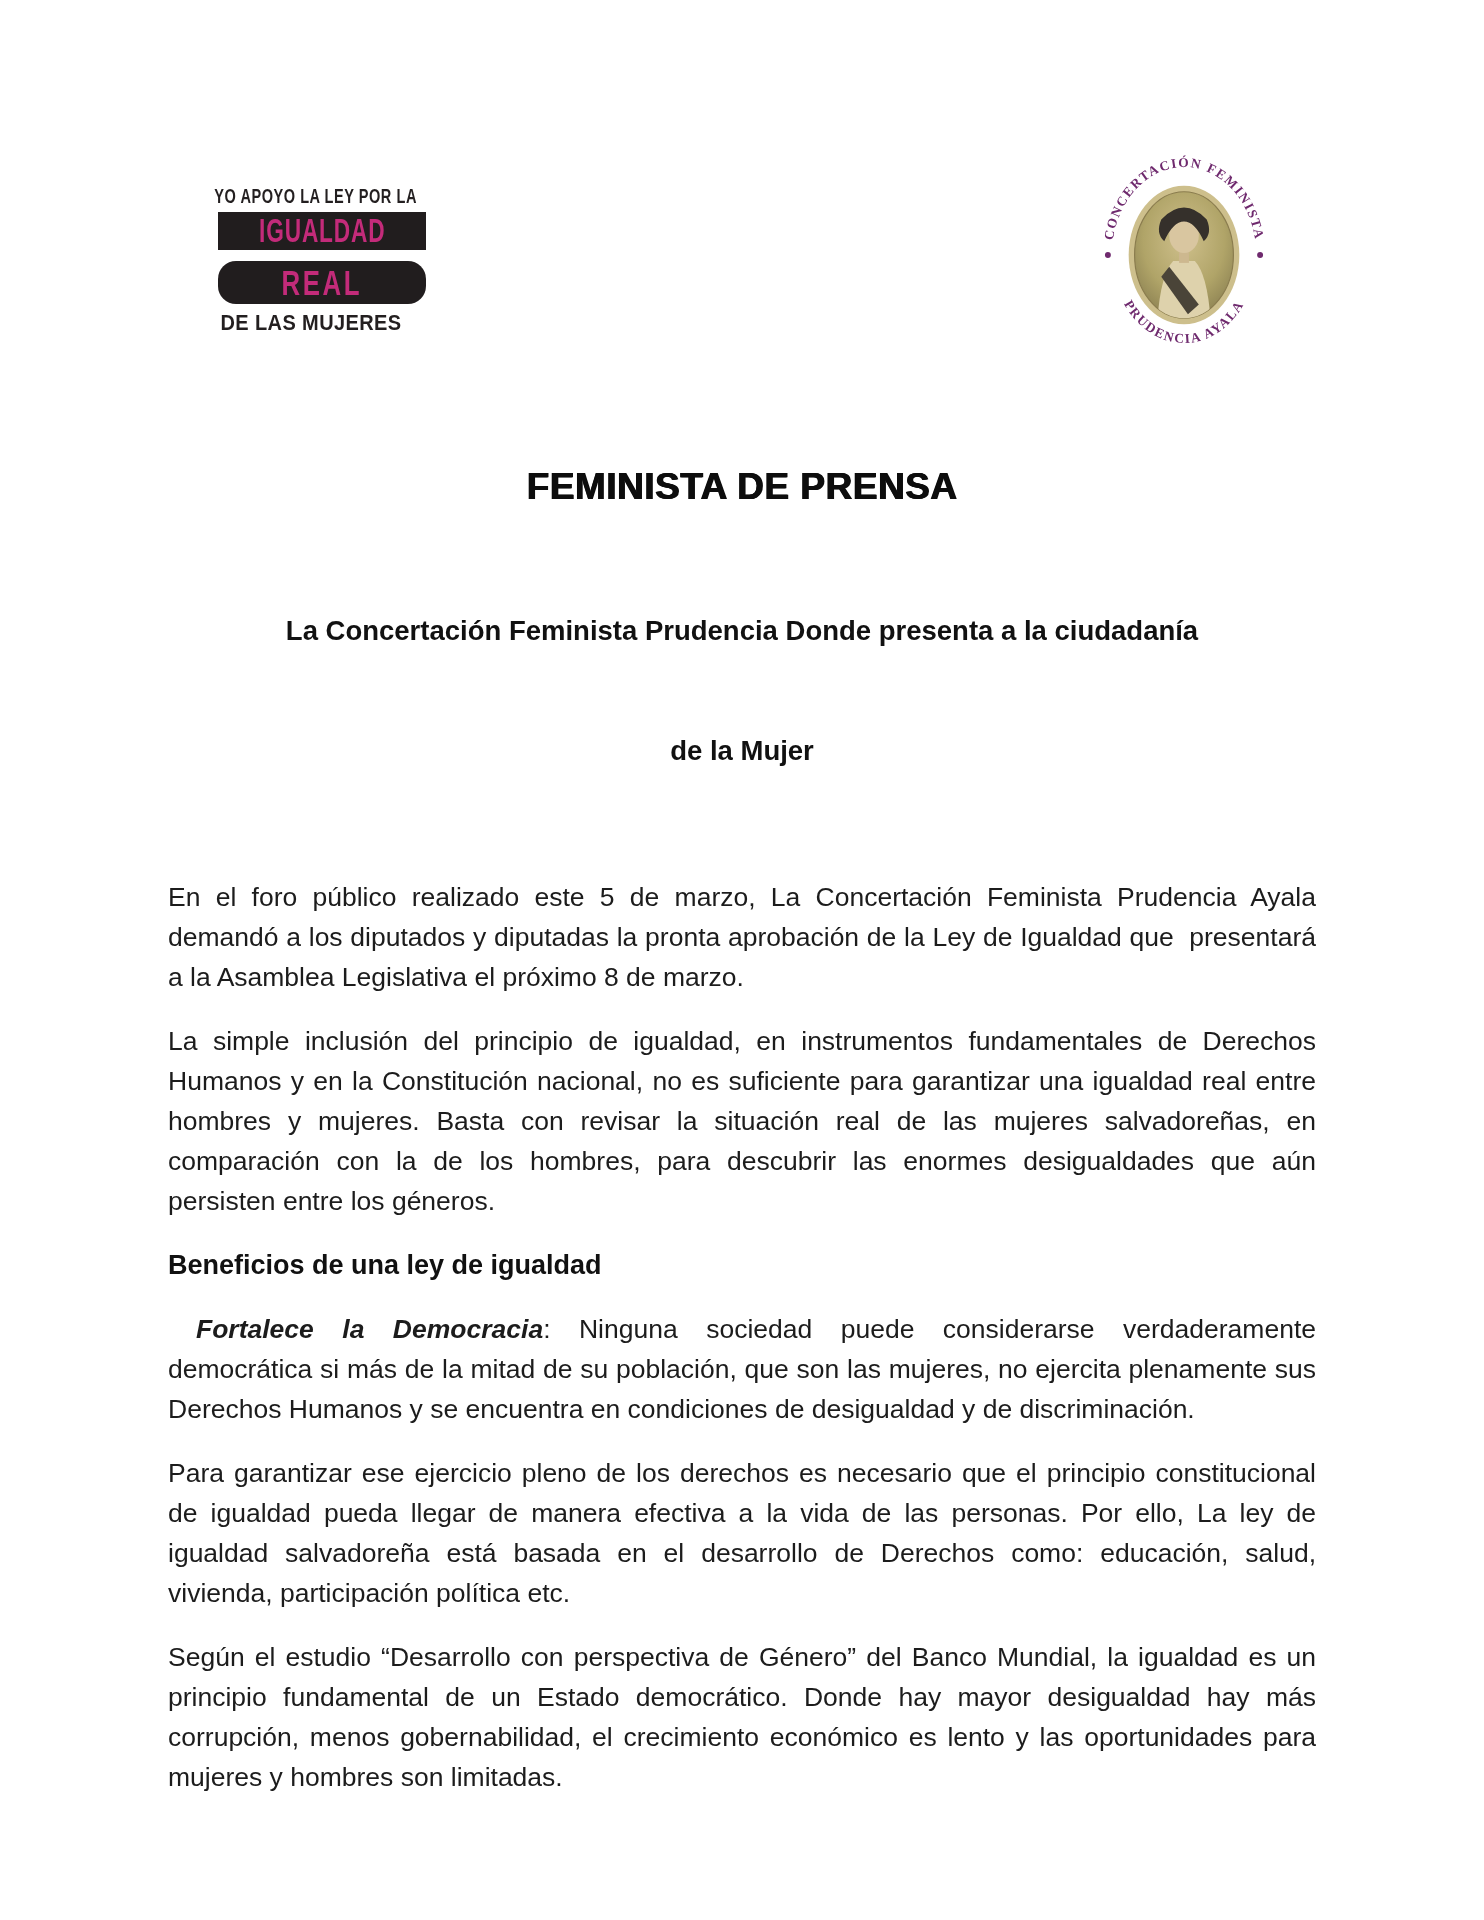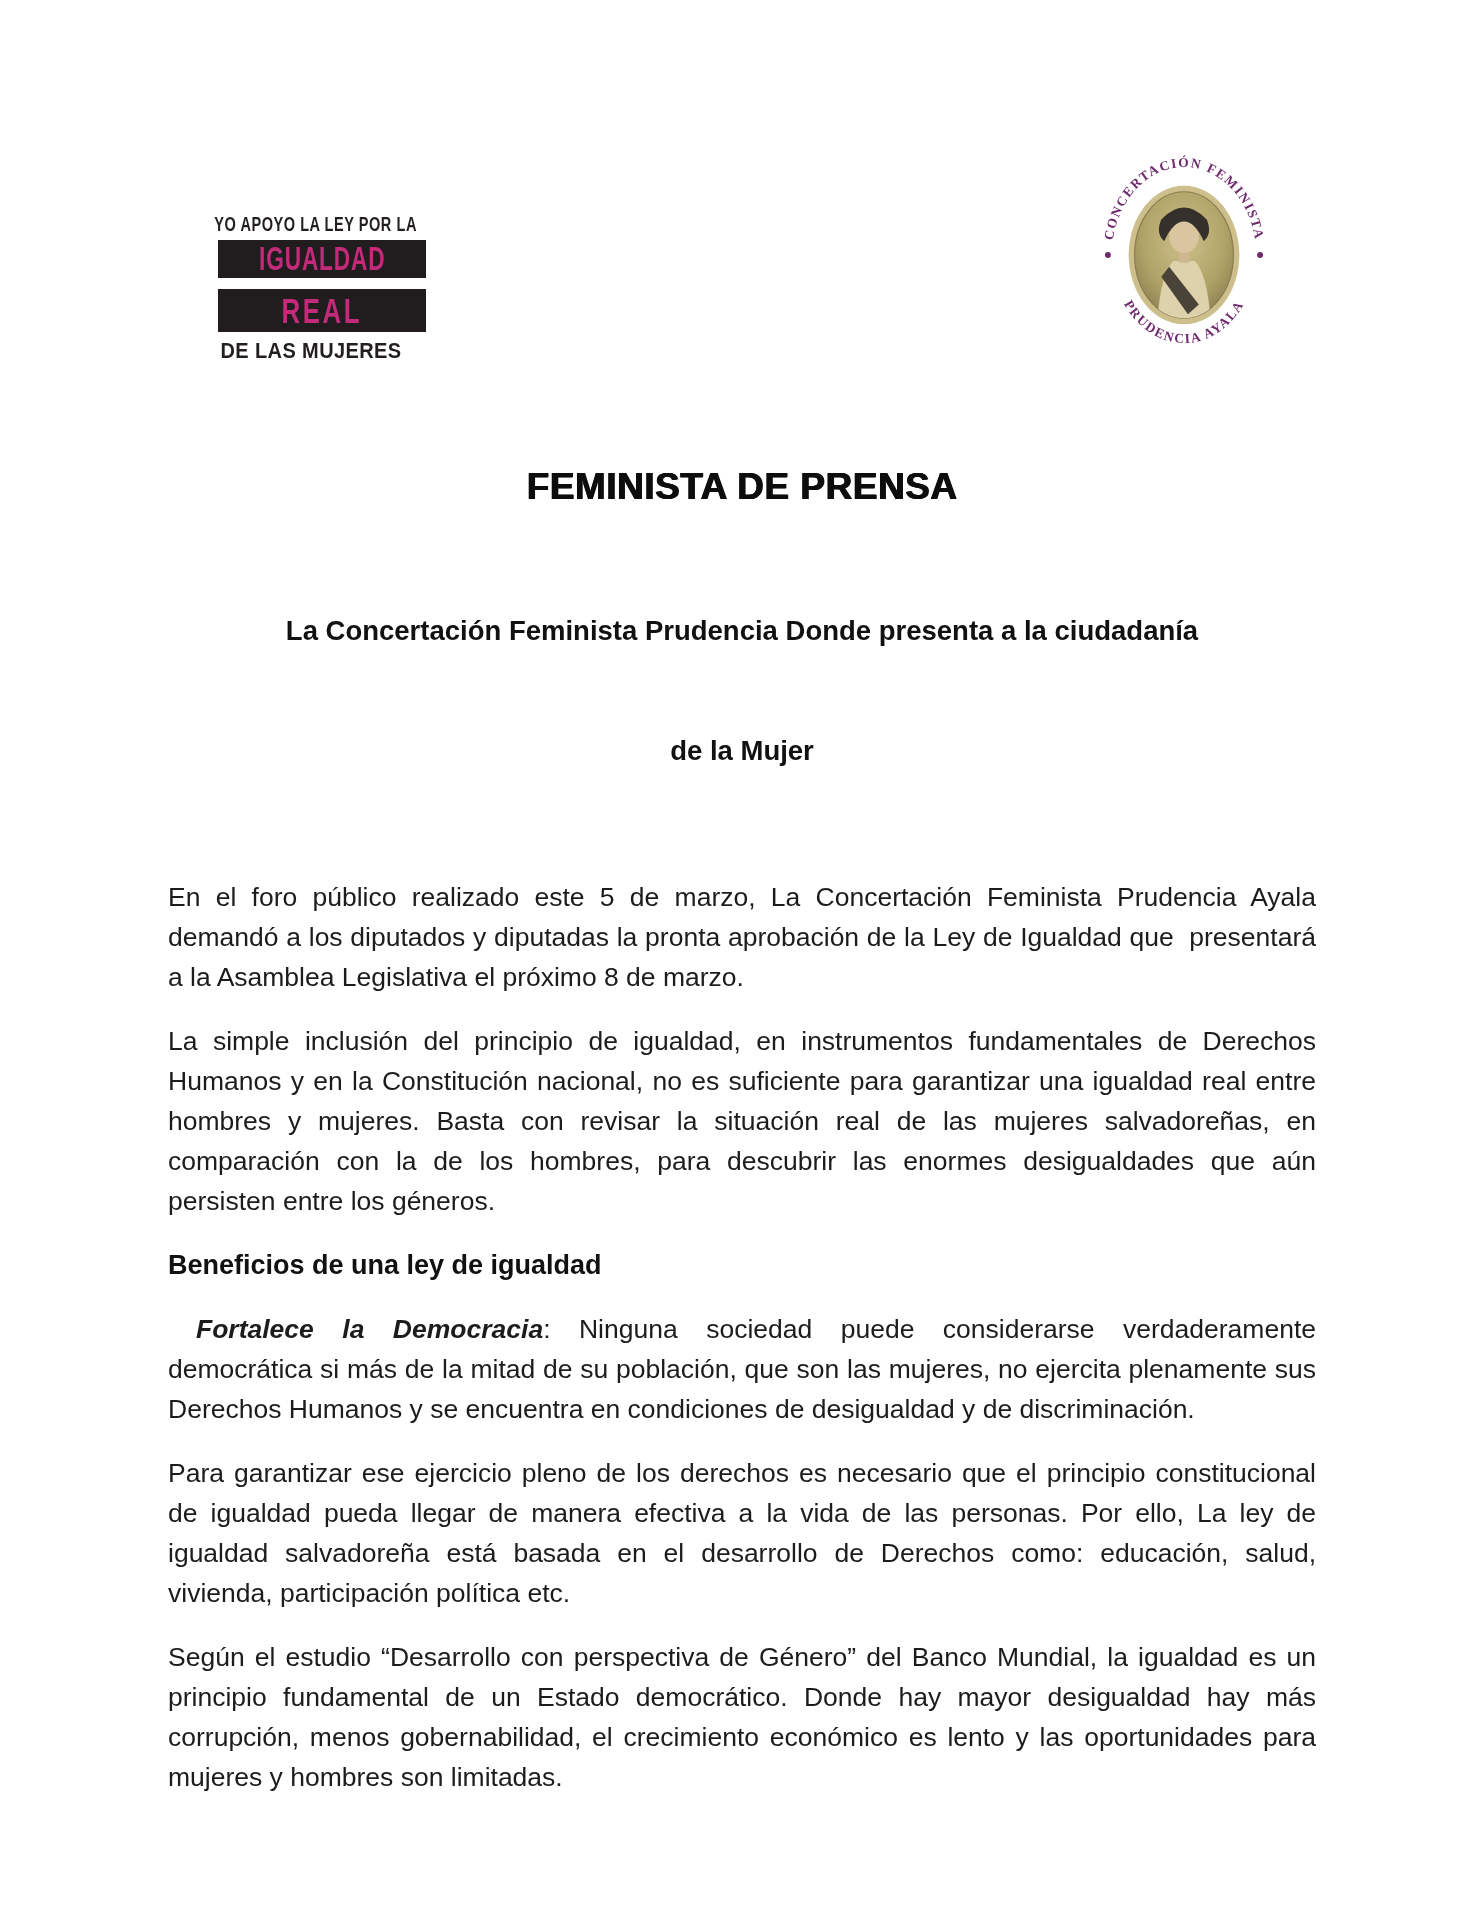--- a/index.html
+++ b/index.html
@@ -14,35 +14,35 @@
     width: 1484px; height: 1920px;
     box-sizing: border-box;
     padding: 0 168px;
     background: #ffffff;
   }
 
   
   .header { position: relative; height: 465px; }
 
   .logo-left {
-    position: absolute; left: 50px; top: 216px;
+    position: absolute; left: 50px; top: 188px;
     width: 186px; text-align: center;
   }
   .logo-tagline-top {
     font-weight: 800; font-size: 14px; color: #231f20;
     letter-spacing: 0.5px; white-space: nowrap;
     transform: scale(1.04, 1.4); transform-origin: center;
     margin-bottom: 8px;
   }
   .logo-bar {
     background: #211d1e; height: 38px; width: 208px;
     display: flex; align-items: center; justify-content: center;
     margin-bottom: 11px;
   }
-  .logo-bar.bar2 { height: 43px; margin-bottom: 6px; }
+  .logo-bar.bar2 { height: 43px; margin-bottom: 6px; border-radius: 18px; }
   .logo-bar span {
     color: #c32b7a; font-weight: 800; font-size: 27px;
     letter-spacing: 1px; display: inline-block;
     transform: scale(0.84, 1.22); white-space: nowrap;
   }
   .logo-bar.bar2 span { font-size: 30px; letter-spacing: 3px; transform: scale(0.86, 1.15); }
   .logo-tagline-bottom {
     font-weight: 800; font-size: 20px; color: #231f20;
     letter-spacing: 0.4px; white-space: nowrap;
     transform: scaleY(1.12); transform-origin: center top;

